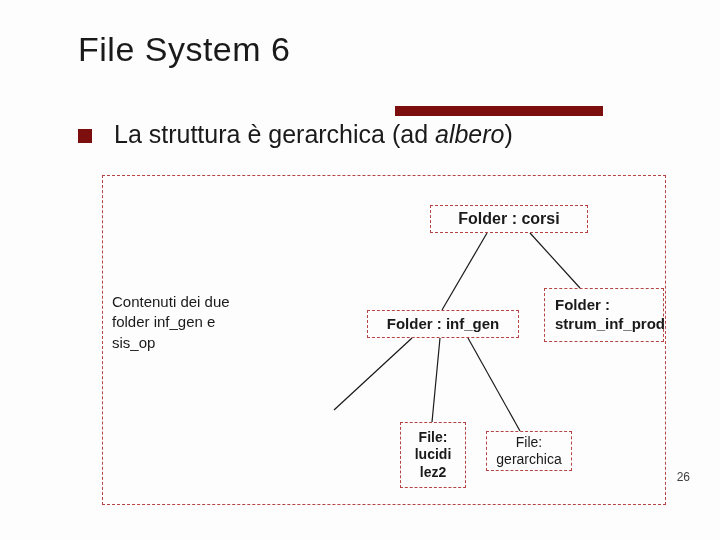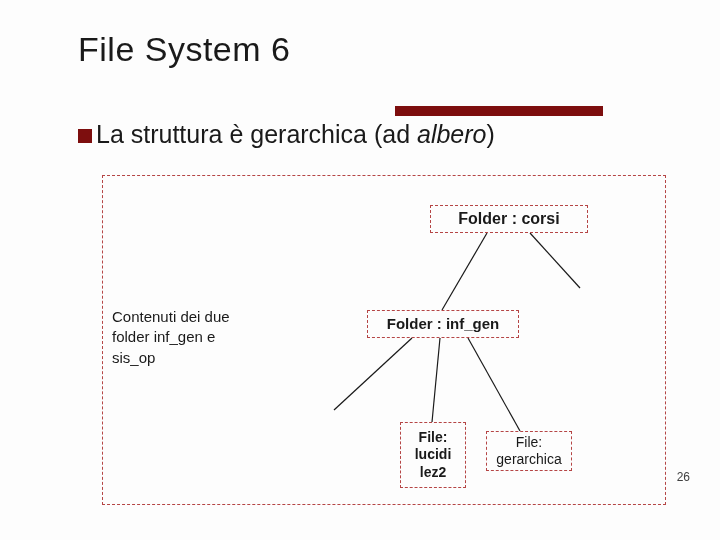--- a/index.html
+++ b/index.html
@@ -1,33 +1,33 @@
 <!DOCTYPE html>
 <html><head>
 <meta charset="utf-8">
 <style>
   *{box-sizing:border-box;margin:0;padding:0}
   html,body{width:720px;height:540px;overflow:hidden;font-family:Verdana,Geneva,sans-serif;background:#fdfdfd;color:#1a1a1a}
   .slide{position:relative;width:720px;height:500px}
   .title{position:absolute;left:78px;top:30px;font-size:34px;font-weight:400;letter-spacing:0.5px}
   .underline{position:absolute;left:395px;top:106px;width:208px;height:10px;background:#7d0e0e}
-  .bullet-row{position:absolute;left:78px;top:120px;display:flex;align-items:center;gap:4px}
+  .bullet-row{position:absolute;left:78px;top:120px;display:flex;align-items:center;gap:22px}
   .sqbullet{width:14px;height:14px;background:#7d0e0e;display:inline-block;margin-top:3px}
   .bullet-text{font-size:25px}
   .bullet-text .italic{font-style:italic}
   .outer-box{position:absolute;left:102px;top:175px;width:564px;height:330px;border:1.5px dashed #b54545}
   .diagram{position:absolute;left:102px;top:175px;width:564px;height:330px}
   .dbox{position:absolute;border:1.5px dashed #b54545;background:transparent;padding:6px 8px;font-size:14px;line-height:1.25;display:flex;align-items:center;justify-content:center;text-align:center}
   .b-corsi{left:328px;top:30px;width:158px;height:28px;font-weight:700;font-size:16px}
   .b-infgen{left:265px;top:135px;width:152px;height:28px;font-weight:700;font-size:15px}
   .b-strum{left:442px;top:113px;width:120px;height:54px;font-size:15px;font-weight:700;text-align:left;justify-content:flex-start;padding-left:10px}
   .b-f1{left:202px;top:235px;width:66px;height:66px;font-size:14px;font-weight:400}
   .b-f2{left:298px;top:247px;width:66px;height:66px;font-size:14px;font-weight:700}
   .b-f3{left:384px;top:256px;width:86px;height:40px;font-size:14px;font-weight:400}
-  .sidecap{position:absolute;left:0px;top:126px;width:170px;font-size:15px;line-height:1.35;padding:6px 10px;font-weight:400}
+  .sidecap{position:absolute;left:0px;top:111px;width:170px;font-size:15px;line-height:1.35;padding:6px 10px;font-weight:400}
   svg{position:absolute;left:0;top:0;width:564px;height:330px;pointer-events:none}
   svg line{stroke:#1a1a1a;stroke-width:1.2}
   .pagenum{position:absolute;right:30px;bottom:16px;font-size:12px;color:#404040}
 </style>
 </head>
 <body>
 
 <div class="slide">
   <div class="title">File System  6</div>
   <div class="underline"></div>
@@ -47,18 +47,19 @@
       <line x1="428" y1="58" x2="478" y2="113"></line>
       <line x1="310" y1="163" x2="232" y2="235"></line>
       <line x1="338" y1="163" x2="330" y2="247"></line>
       <line x1="366" y1="163" x2="418" y2="256"></line>
     </svg>
 
     <div class="sidecap">Contenuti dei due folder inf_gen e sis_op</div>
 
     <div class="dbox b-corsi">Folder : corsi</div>
     <div class="dbox b-infgen">Folder : inf_gen</div>
+    <div class="dbox b-strum">Folder : strum_inf_prod</div>
     <div class="dbox b-f2">File: lucidi lez2</div>
     <div class="dbox b-f3">File: gerarchica</div>
   </div>
 
   <div class="pagenum">26</div>
 </div>
 
 </body></html>

